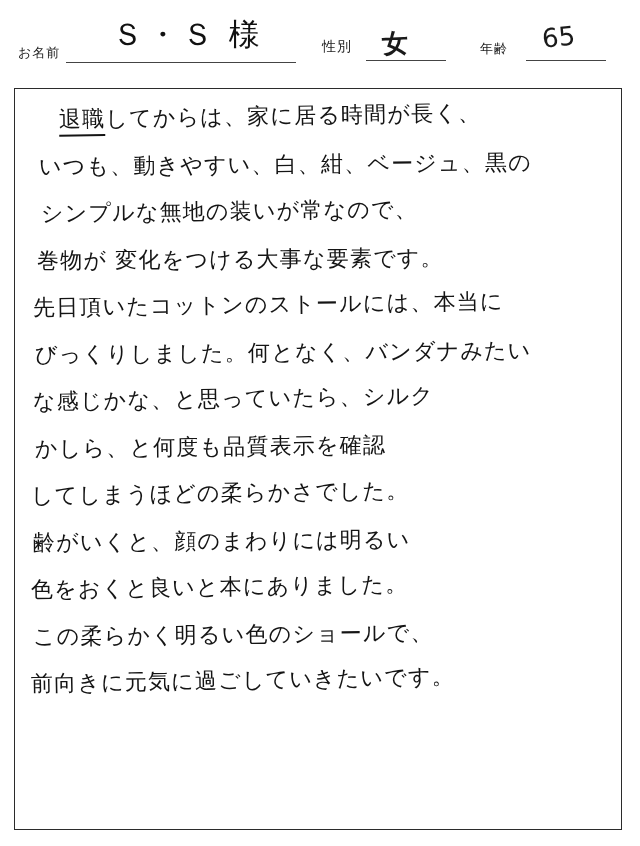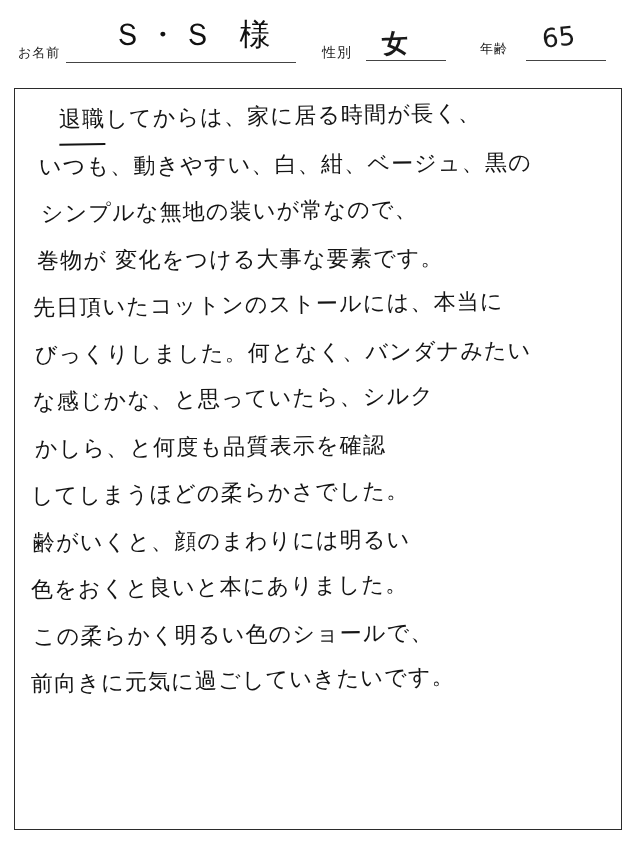--- a/index.html
+++ b/index.html
@@ -34,35 +34,35 @@
 
   .field-label {
     position: absolute;
     font-size: 13px;
     letter-spacing: 1px;
     color: #222;
     font-family: "DejaVu Sans", sans-serif;
   }
 
   .name-label { left: 18px; top: 44px; }
-  .gender-label { left: 322px; top: 44px; font-size: 14px; }
+  .gender-label { left: 322px; top: 38px; font-size: 14px; }
   .age-label { left: 480px; top: 40px; font-size: 13px; }
 
   .handwrite {
     font-family: "DejaVu Serif", serif;
     color: #1a1a1a;
   }
 
   .name-value {
     position: absolute;
     left: 112px;
     top: 14px;
     font-size: 31px;
     letter-spacing: 4px;
-    font-family: Liberation Mono, monospace;
+    font-family: Liberation Serif, serif;
     color: #111;
     white-space: nowrap;
   }
 
   .name-rule {
     position: absolute;
     left: 66px;
     top: 62px;
     width: 230px;
     height: 0;
@@ -148,21 +148,21 @@
   .hw-line:nth-child(10) { transform: rotate(-0.5deg) translateX(-4px); }
   .hw-line:nth-child(11) { transform: rotate(-0.9deg) translateX(-6px); }
   .hw-line:nth-child(12) { transform: rotate(-0.6deg) translateX(-4px); }
   .hw-line:nth-child(13) { transform: rotate(-1.0deg) translateX(-6px); }
   .hw-line:nth-child(14) { transform: rotate(-0.7deg) translateX(-4px); }
   .hw-line:nth-child(15) { transform: rotate(-1.1deg) translateX(-6px); }
   .hw-line:nth-child(16) { transform: rotate(-0.8deg) translateX(-4px); }
 
   .underline-word {
     border-bottom: 2px solid #141414;
-    padding-bottom: 12px;
+    padding-bottom: 3px;
   }
 </style>
 </head>
 <body>
 
 <div class="sheet">
 
   <div class="header">
     <span class="field-label name-label">お名前</span>
     <span class="name-value handwrite">Ｓ・Ｓ 様</span>

